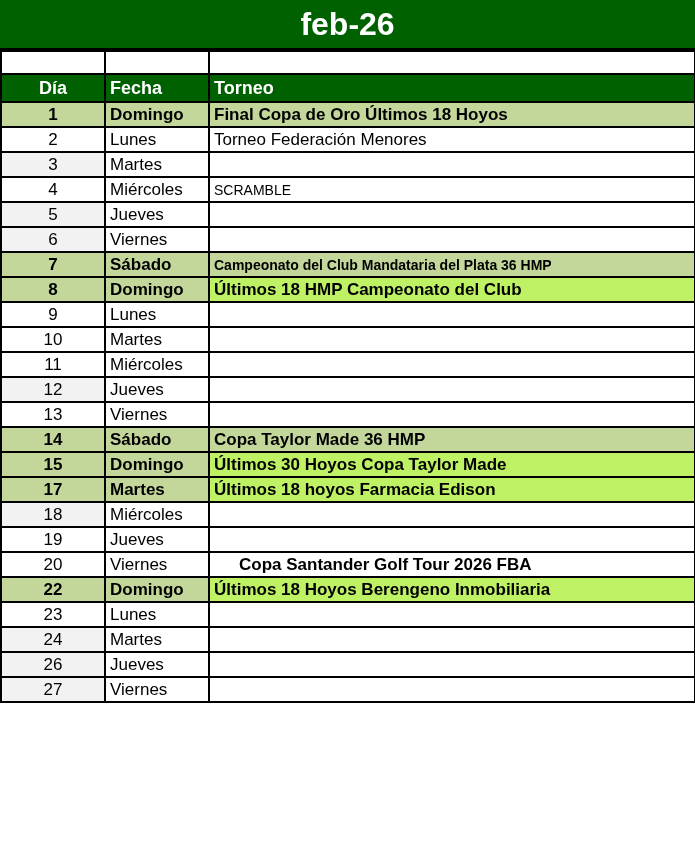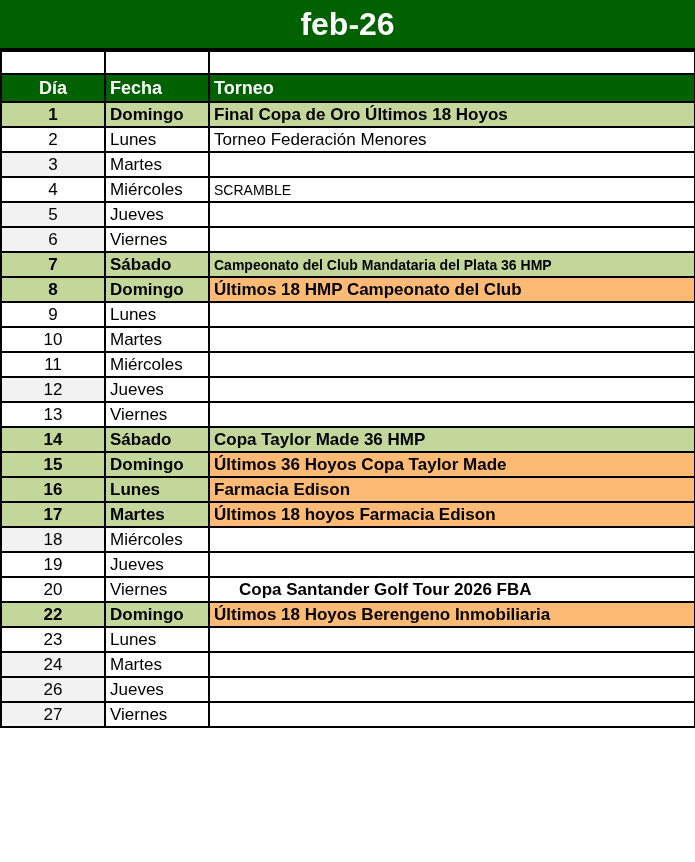--- a/index.html
+++ b/index.html
@@ -13,21 +13,21 @@
   table { border-collapse: collapse; width: 694px; table-layout: fixed; }
   td { border: 2px solid #000; padding: 0 4px; height: 23px; font-size: 17px; color: #000; white-space: nowrap; overflow: hidden; }
   col.c-dia { width: 104px; }
   col.c-fecha { width: 104px; }
   col.c-torneo { width: 486px; }
   tr.blank td { height: 21px; background: #ffffff; }
   tr.header td { background: #006100; color: #ffffff; font-weight: bold; font-size: 18px; height: 26px; }
   tr.header td.dia { text-align: center; }
   td.dia { text-align: center; }
   tr.weekend td { background: #c4d79b; font-weight: bold; }
-  tr.weekend td.torneo.light { background: #fdba74; }
+  tr.weekend td.torneo.light { background: #bef264; }
   td.gray { background: #f2f2f2; }
   td.torneo.small { font-size: 14px; }
   td.torneo.bold { font-weight: bold; padding-left: 29px; }
 </style>
 </head>
 <body>
 
 <div class="sheet">
   <div class="title-bar">feb-26</div>
   <table>
@@ -114,26 +114,21 @@
         <td class="torneo"></td>
       </tr>
       <tr class="weekend">
         <td class="dia">14</td>
         <td>Sábado</td>
         <td class="torneo">Copa Taylor Made 36 HMP</td>
       </tr>
       <tr class="weekend">
         <td class="dia">15</td>
         <td>Domingo</td>
-        <td class="torneo light">Últimos 36 Hoyos Copa Taylor Made</td>
-      </tr>
-      <tr class="weekend">
-        <td class="dia">16</td>
-        <td>Lunes</td>
-        <td class="torneo light">Farmacia Edison</td>
+        <td class="torneo light">Últimos 30 Hoyos Copa Taylor Made</td>
       </tr>
       <tr class="weekend">
         <td class="dia">17</td>
         <td>Martes</td>
         <td class="torneo light">Últimos 18 hoyos Farmacia Edison</td>
       </tr>
       <tr>
         <td class="dia gray">18</td>
         <td>Miércoles</td>
         <td class="torneo"></td>

